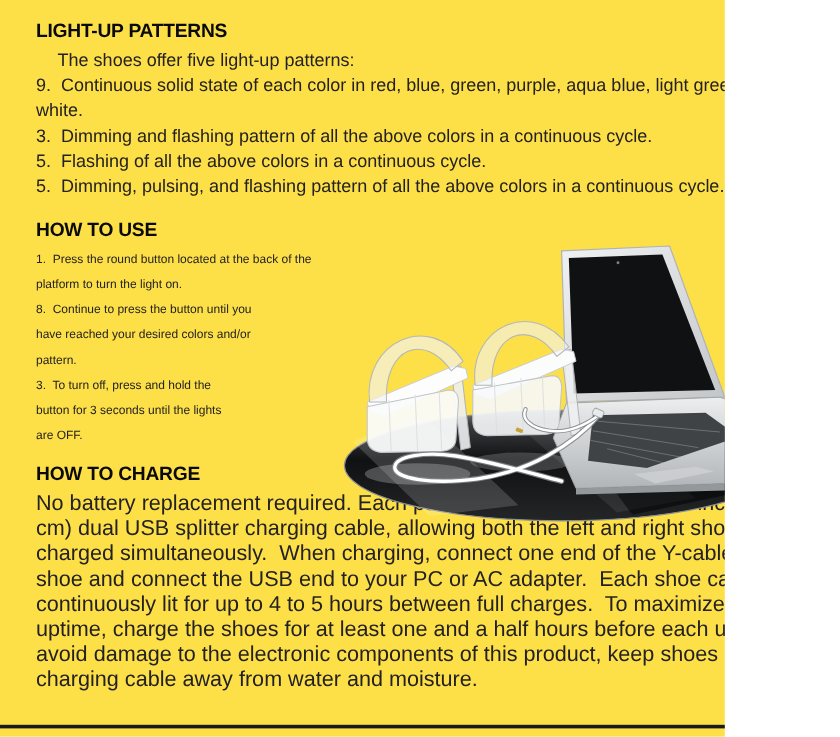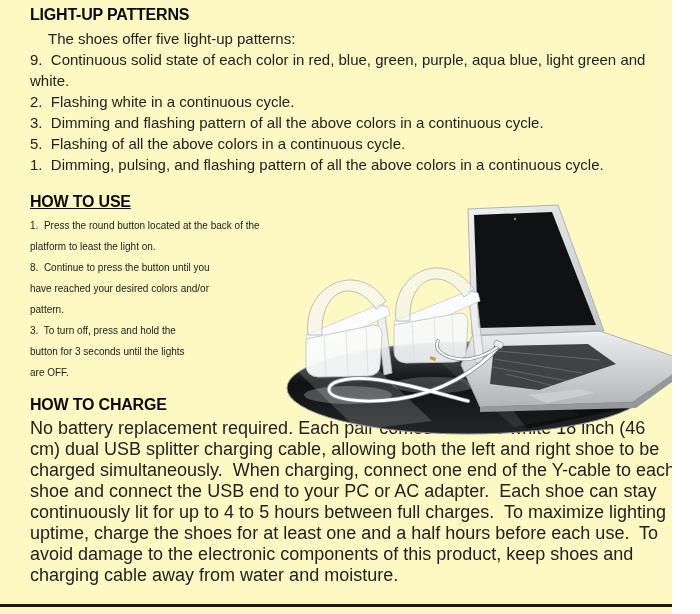--- a/index.html
+++ b/index.html
@@ -1,35 +1,35 @@
 <!DOCTYPE html>
 <html><head>
 <meta charset="utf-8">
 <style>
   html,body{margin:0;padding:0;background:#ffffff;}
   .page{
     position:relative;
-    width:672px;height:614px;
-    background:#fef9c3;
+    width:604px;height:614px;
+    background:#fde047;
     box-sizing:border-box;
-    padding:5px 0 0 30px;
+    padding:17px 0 0 30px;
     font-family:"Liberation Sans","DejaVu Sans",sans-serif;
     color:#242122;
     overflow:hidden;
   }
   h2.sec-head{
     margin:0;
     font-size:16px;
     line-height:19px;
     font-weight:700;
     color:#0b0a0a;
     letter-spacing:-0.2px;
     white-space:pre;
   }
-  .sec-use h2.sec-head{margin-top:17px;margin-bottom:4px;text-decoration:underline;}
+  .sec-use h2.sec-head{margin-top:17px;margin-bottom:4px;}
   .sec-charge h2.sec-head{margin-top:12px;margin-bottom:4px;}
   .intro{
     margin:4px 0 0 18px;
     font-size:15px;line-height:21px;white-space:pre-wrap;
   }
   .list{width:652px;}
   .list .line{font-size:15px;line-height:21px;white-space:pre-wrap;}
   .steps .line{font-size:10px;line-height:21px;white-space:pre;}
   .body-par{
     margin:4px 0 0 0;
@@ -51,32 +51,31 @@
 </head>
 <body>
 
 <div class="page">
 
   <section class="sec-patterns">
     <h2 class="sec-head">LIGHT-UP PATTERNS</h2>
     <p class="intro">The shoes offer five light-up patterns:</p>
     <div class="list">
         <div class="line">9.  Continuous solid state of each color in red, blue, green, purple, aqua blue, light green and white.</div>
-        <div class="line">2.  Flashing white in a continuous cycle.</div>
         <div class="line">3.  Dimming and flashing pattern of all the above colors in a continuous cycle.</div>
         <div class="line">5.  Flashing of all the above colors in a continuous cycle.</div>
-        <div class="line">1.  Dimming, pulsing, and flashing pattern of all the above colors in a continuous cycle.</div>
+        <div class="line">5.  Dimming, pulsing, and flashing pattern of all the above colors in a continuous cycle.</div>
       </div>
   </section>
 
   <section class="sec-use">
     <h2 class="sec-head">HOW TO USE</h2>
     <div class="steps">
         <div class="line">1.  Press the round button located at the back of the</div>
-        <div class="line">platform to least the light on.</div>
+        <div class="line">platform to turn the light on.</div>
         <div class="line">8.  Continue to press the button until you</div>
         <div class="line">have reached your desired colors and/or</div>
         <div class="line">pattern.</div>
         <div class="line">3.  To turn off, press and hold the</div>
         <div class="line">button for 3 seconds until the lights</div>
         <div class="line">are OFF.</div>
       </div>
   </section>
 
   <section class="sec-charge">

